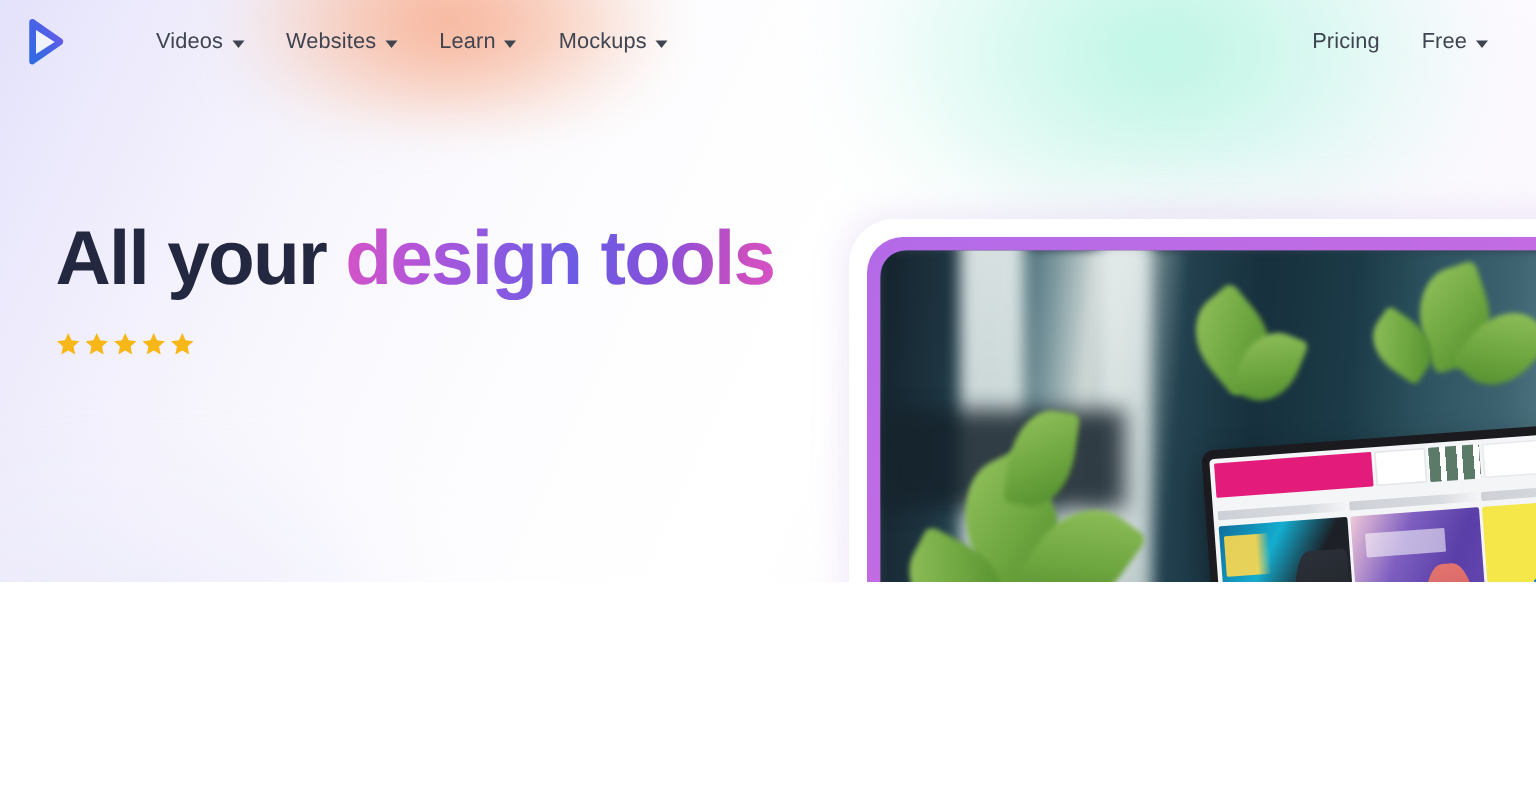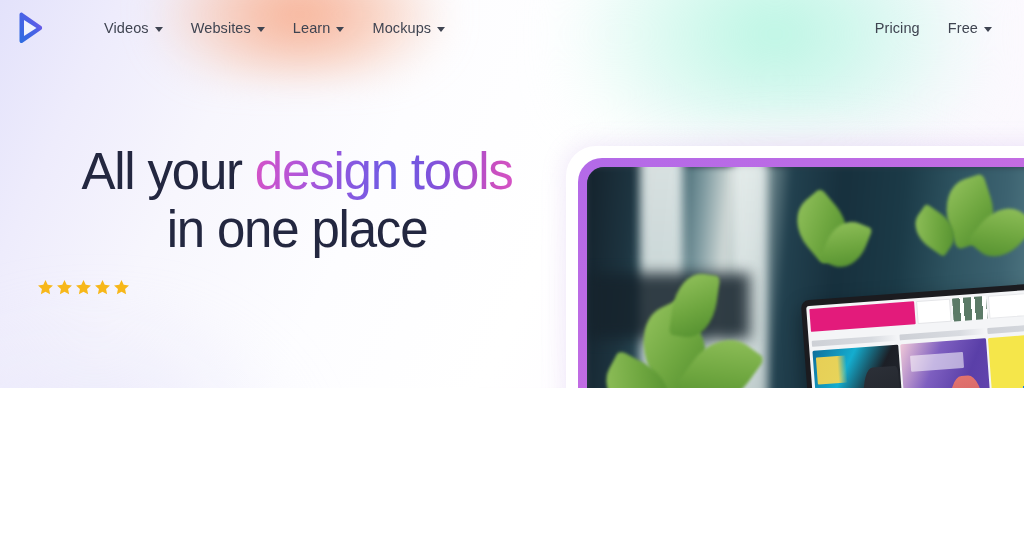--- a/index.html
+++ b/index.html
@@ -177,24 +177,23 @@
     position: absolute;
     left: 37px;
     top: 143px;
     width: 520px;
     z-index: 30;
   }
 
   .headline {
     font-size: 51px;
     line-height: 58px;
-    font-weight: 400;
+    font-weight: 700;
     letter-spacing: -1.2px;
     color: #232740;
-    text-align: center;
   }
 
   .grad-text {
     background: linear-gradient(96deg,
         #d653c6 0%,
         #b455d8 17%,
         #8b59e0 36%,
         #6b5ce4 55%,
         #8a4fd8 74%,
         #c94fc0 92%,
@@ -641,21 +640,20 @@
         <span class="caret"></span>
       </div>
 
     </div>
   </nav>
 
   <section class="hero-left">
 
     <h1 class="headline">
       <span>All your </span><span class="grad-text">design tools</span><br>
-      <span>in one place</span>
     </h1>
 
 
 
     <div class="stars">
       <svg class="star" viewBox="0 0 20 20">
           <path d="M10 1.2 L12.6 6.9 L18.8 7.6 L14.2 11.8 L15.4 18 L10 14.9 L4.6 18 L5.8 11.8 L1.2 7.6 L7.4 6.9 Z" fill="currentColor"></path>
         </svg>
       <svg class="star" viewBox="0 0 20 20">
           <path d="M10 1.2 L12.6 6.9 L18.8 7.6 L14.2 11.8 L15.4 18 L10 14.9 L4.6 18 L5.8 11.8 L1.2 7.6 L7.4 6.9 Z" fill="currentColor"></path>

